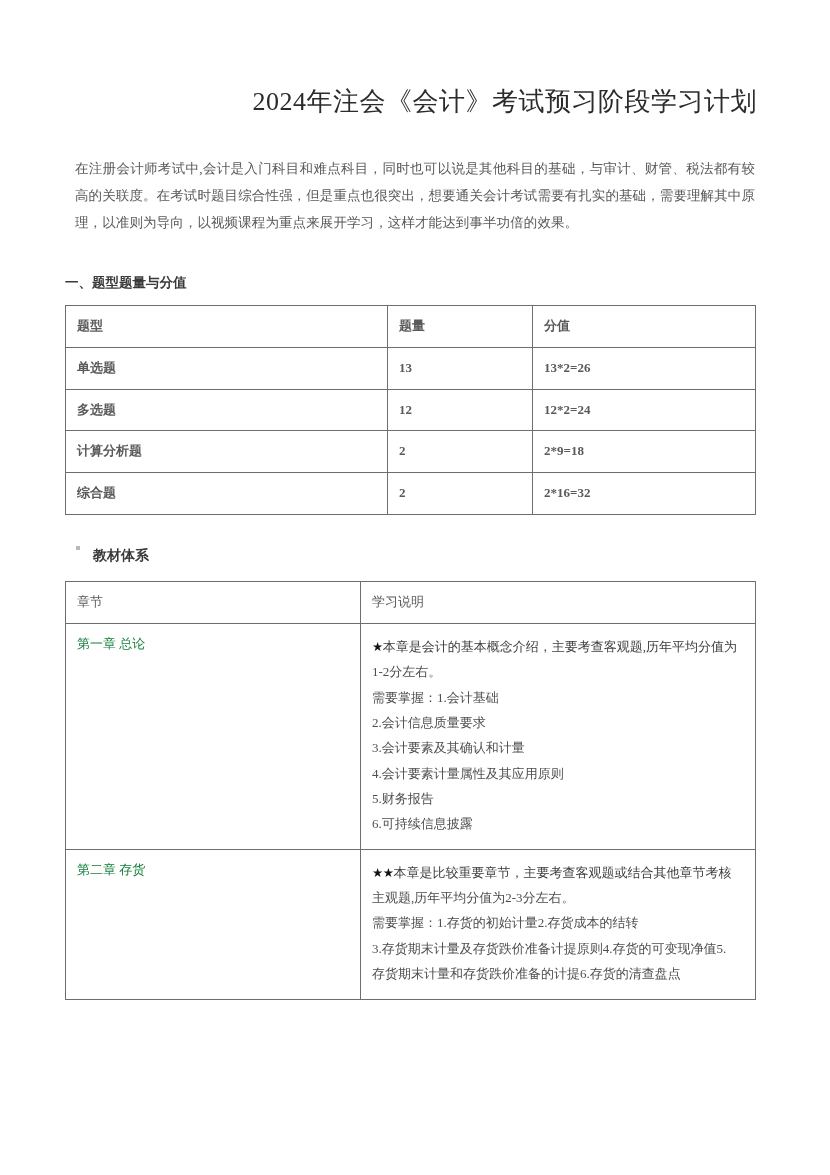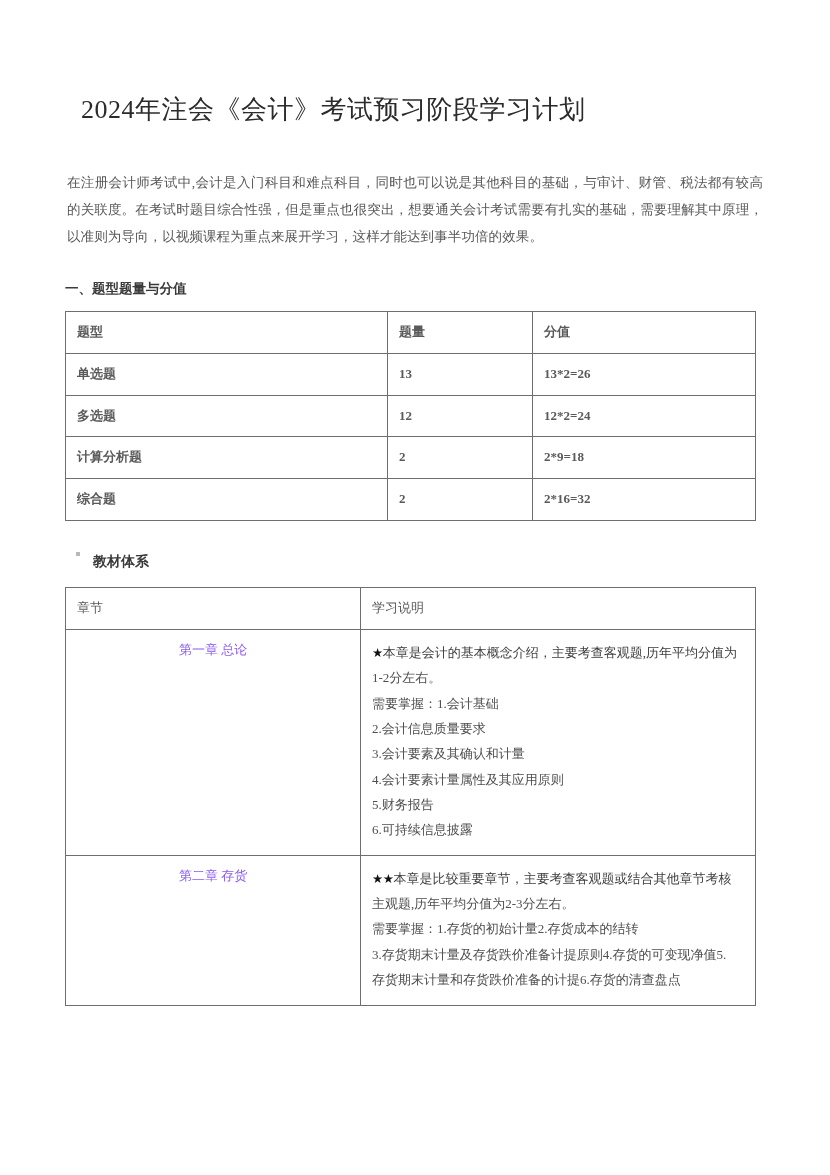--- a/index.html
+++ b/index.html
@@ -18,34 +18,34 @@
     position: relative;
     width: 830px;
     height: 1175px;
     box-sizing: border-box;
     padding: 0 65px;
     background: #ffffff;
   }
 
   
   .doc-title {
-    margin: 16px;
+    margin: 8px;
     padding-top: 78px;
-    text-align: left;
+    text-align: right;
     font-family: "Liberation Serif", "DejaVu Serif", serif;
     font-size: 26px;
     font-weight: normal;
     line-height: 1.25;
     color: #2b2b2b;
     letter-spacing: 0.5px;
   }
 
   
   .intro {
-    margin: 2px;
+    margin: 10px;
     padding-top: 26px;
     font-size: 13.5px;
     line-height: 2.0;
     color: #585858;
     text-align: justify;
     letter-spacing: 0.1px;
   }
 
   
   .section-heading {
@@ -98,21 +98,21 @@
   
   table.table-scores col.c1 { width: 322px; }
   table.table-scores col.c2 { width: 145px; }
   table.table-scores col.c3 { width: 223px; }
   table.table-scores td { height: 18px; font-weight: bold; }
 
   
   table.table-chapters col.c1 { width: 295px; }
   table.table-chapters col.c2 { width: 395px; }
   table.table-chapters td.desc-cell { padding-top: 10px; padding-bottom: 12px; }
-  table.table-chapters td.chapter-cell { color: #8b5cf6; text-align: center; }
+  table.table-chapters td.chapter-cell { color: #15803d; }
 
   .desc-line {
     display: block;
     line-height: 1.95;
     color: #4e4e4e;
   }
   .desc-line.lead {
     color: #3d3d3d;
   }
   .star-mark {

